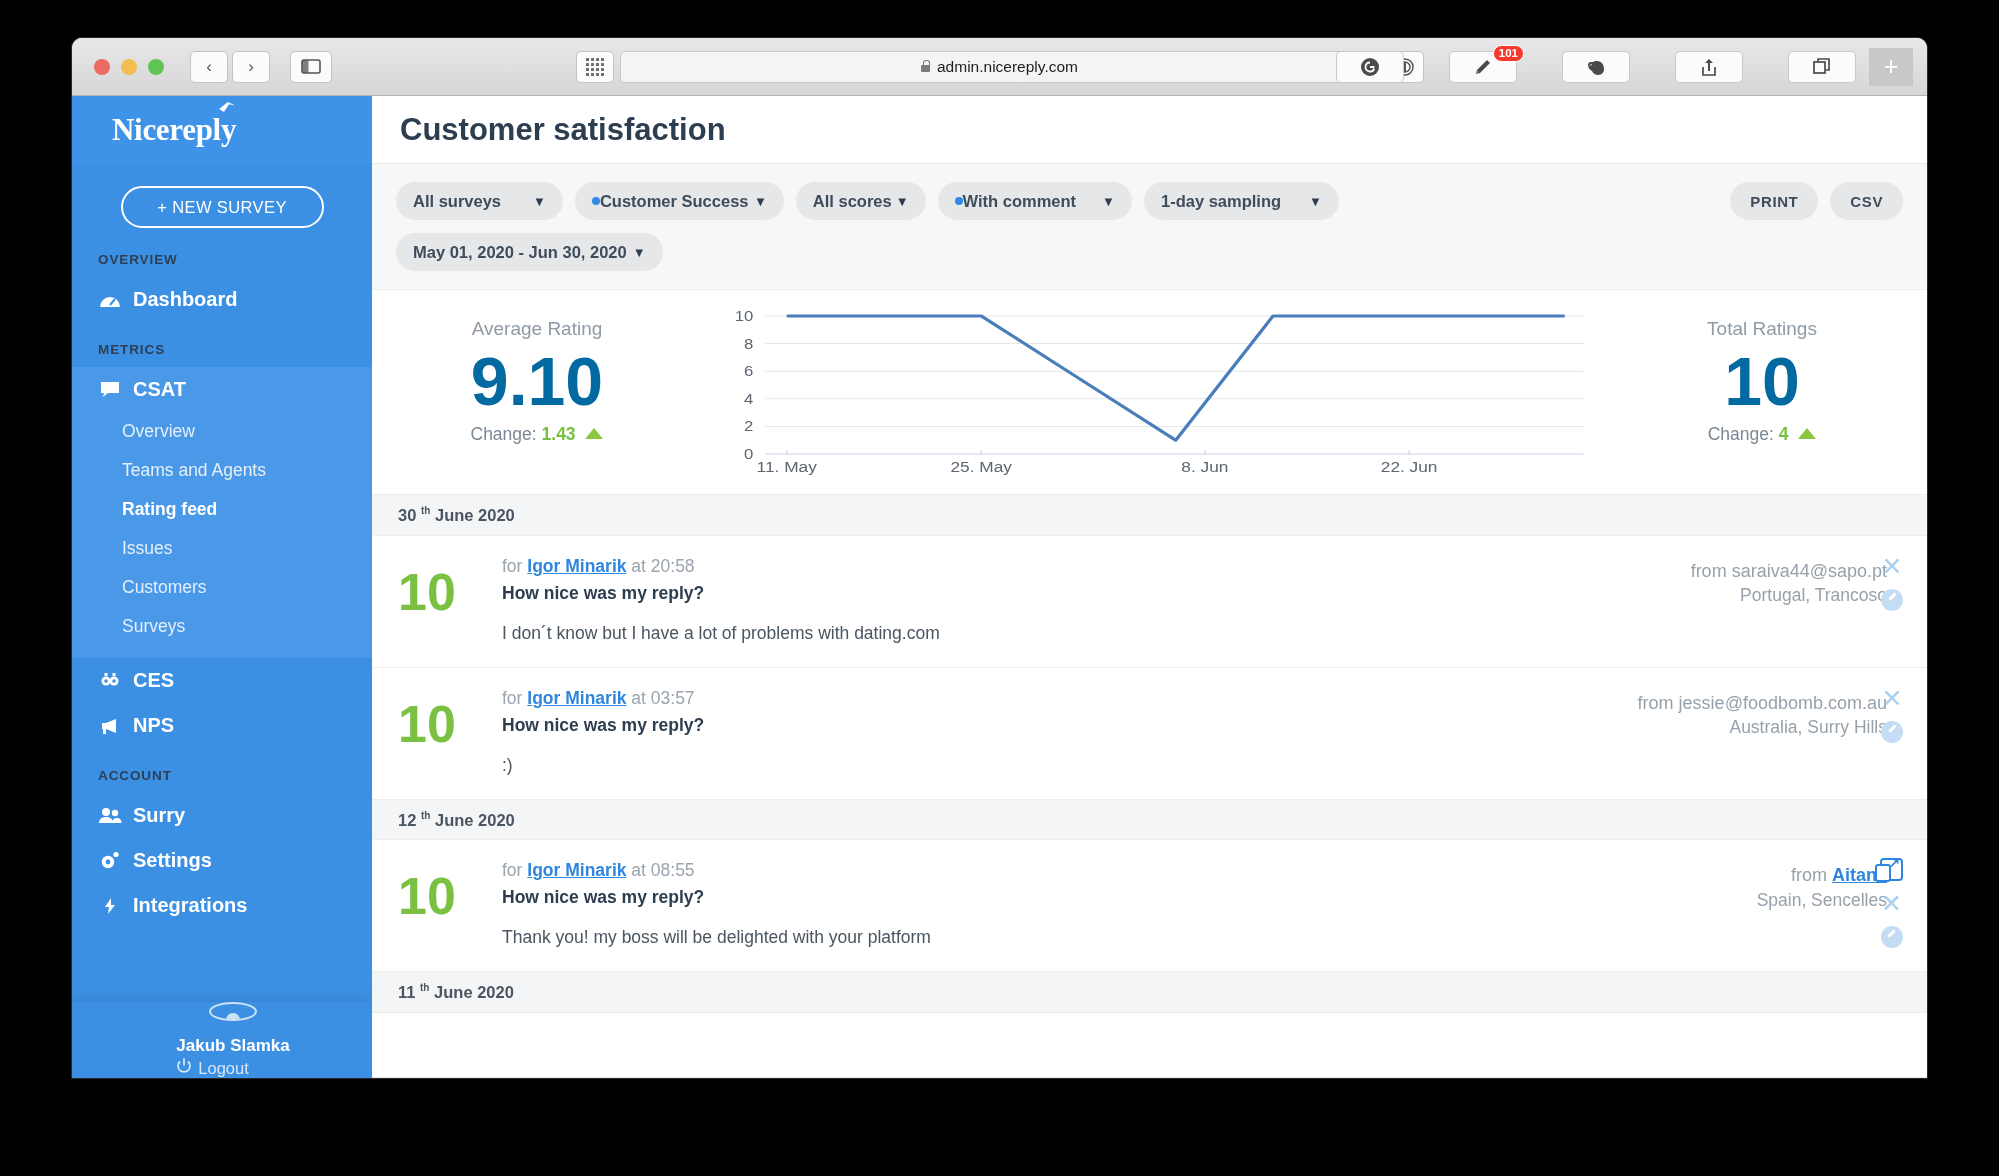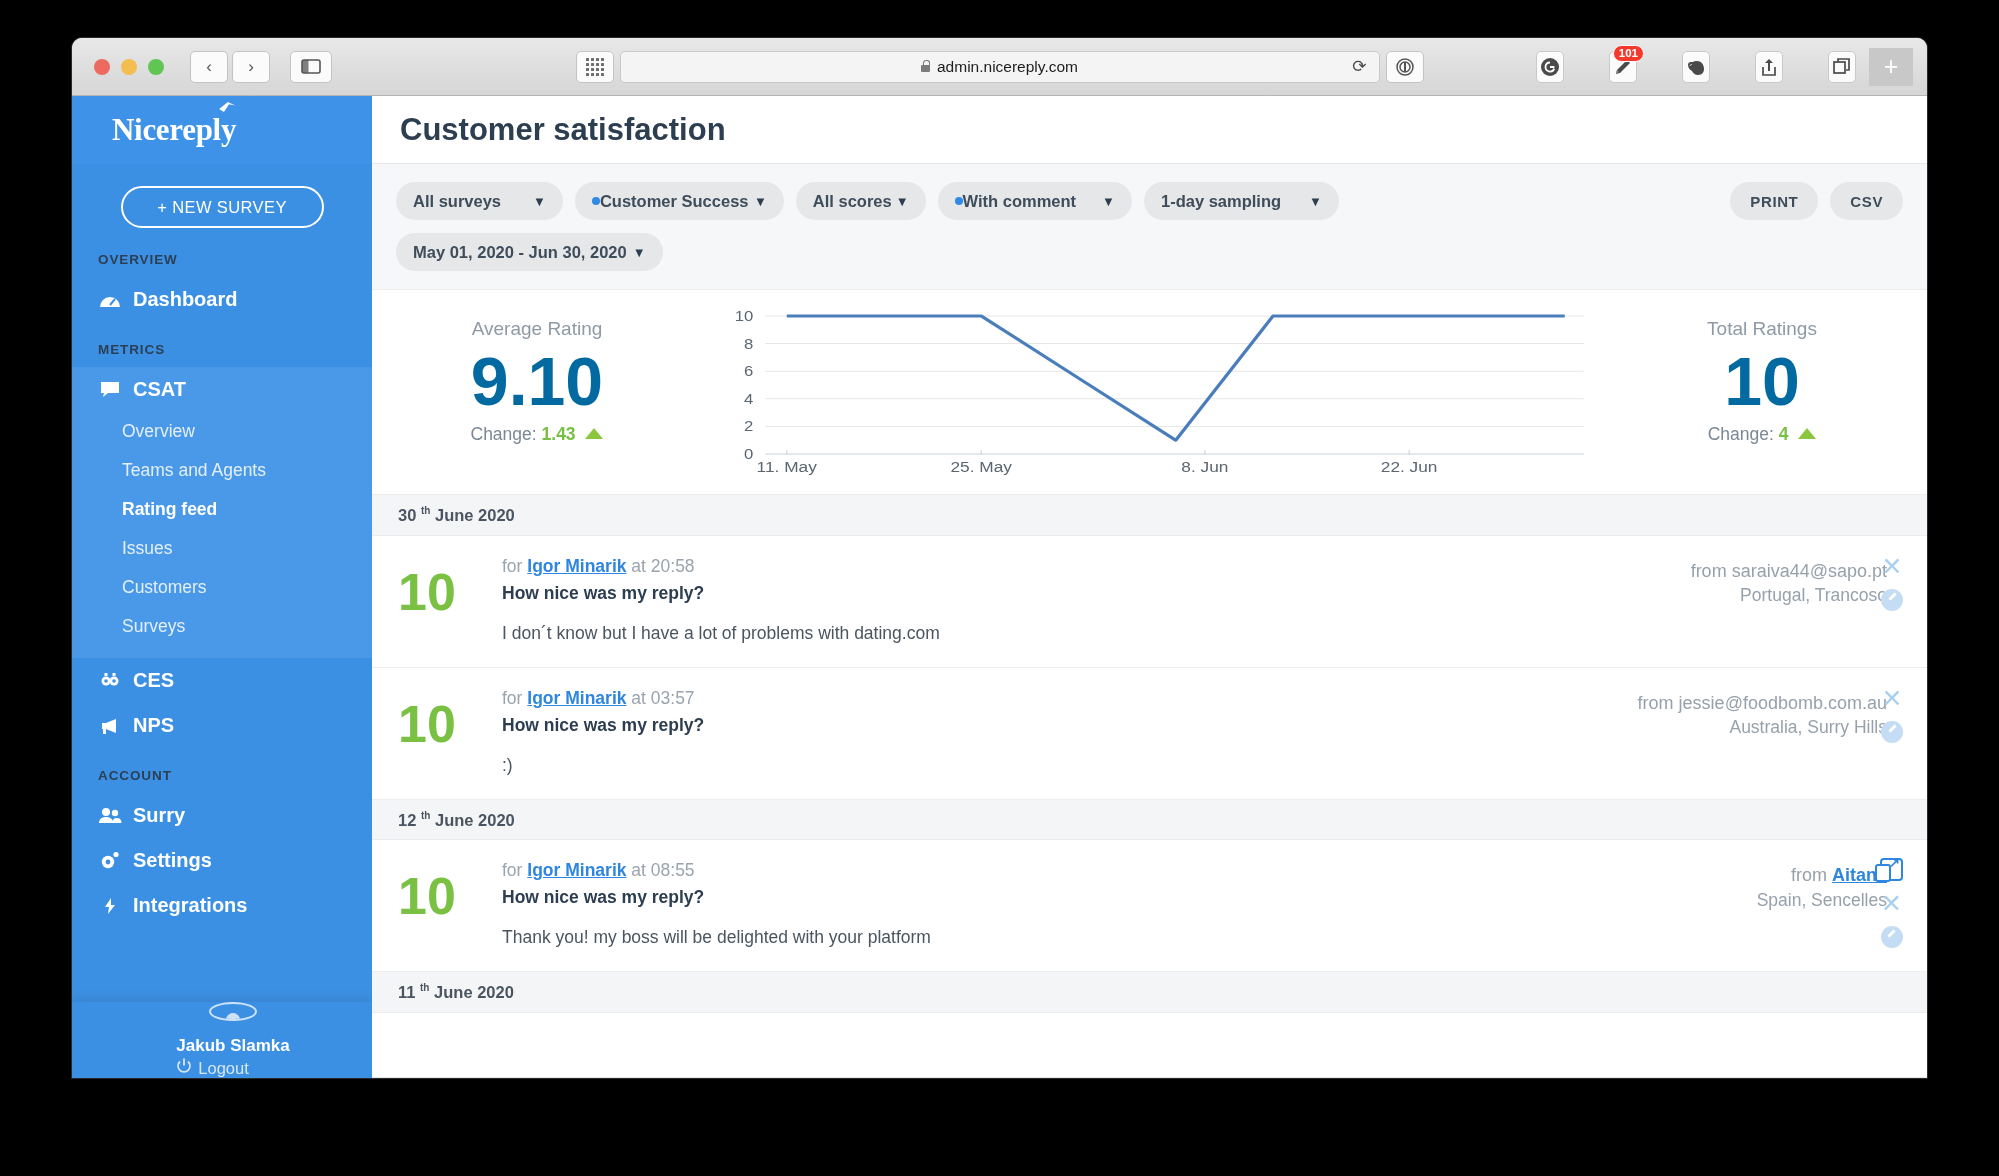--- a/index.html
+++ b/index.html
@@ -71,21 +71,21 @@
     position: relative; margin-top: 3px;
   }
   .lock::before {
     content:""; position:absolute; left:2px; top:-5px;
     width:5px; height:6px; border:1.6px solid #7b7b7b; border-bottom:none;
     border-radius: 3px 3px 0 0;
   }
   .reload { position:absolute; right:12px; font-size:17px; color:#4a4a4a; }
 
   .right-icons { position:absolute; right: 14px; display:flex; align-items:center; gap: 9px; }
-  .ext { width: 28px; height: 32px; background:#fbfbfb; border:1px solid #c9c9c9; border-radius:5px;
+  .ext { width: 68px; height: 32px; background:#fbfbfb; border:1px solid #c9c9c9; border-radius:5px;
          display:flex; align-items:center; justify-content:center; position:relative;margin-left:36px; }
   .badge {
     position:absolute; top:-7px; right:-8px;
     background:#f5382c; color:#fff; font-size:11.5px; font-weight:bold;
     border-radius:9px; padding:1px 5px; line-height:13px; border:1.5px solid #fff;
   }
   .plus-btn { width:44px;height:38px;background:#c8c8c8;display:flex;align-items:center;justify-content:center;
               font-size:25px;color:#fff; margin-left:4px; border-radius:0;}
 
   

